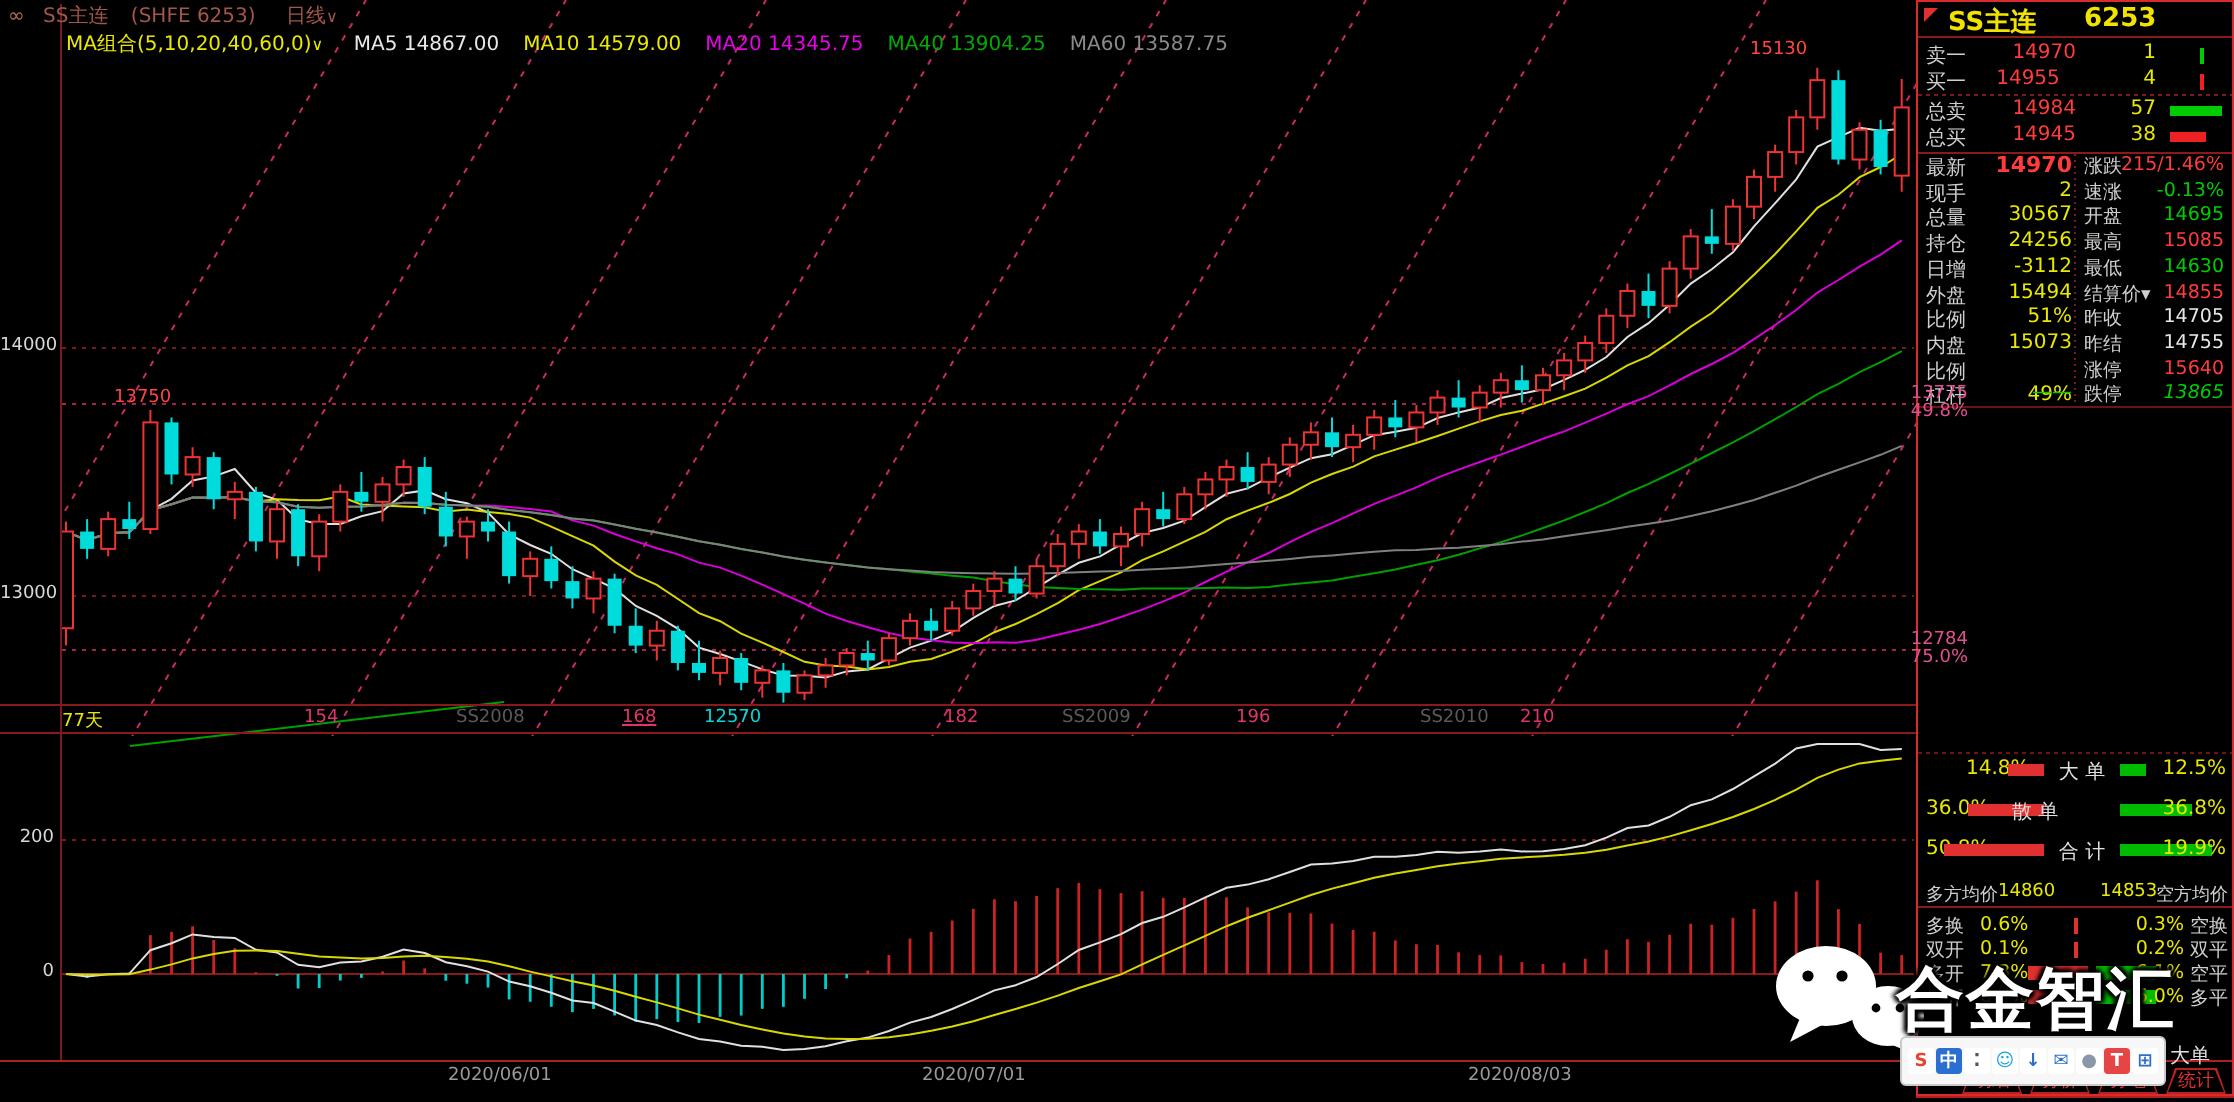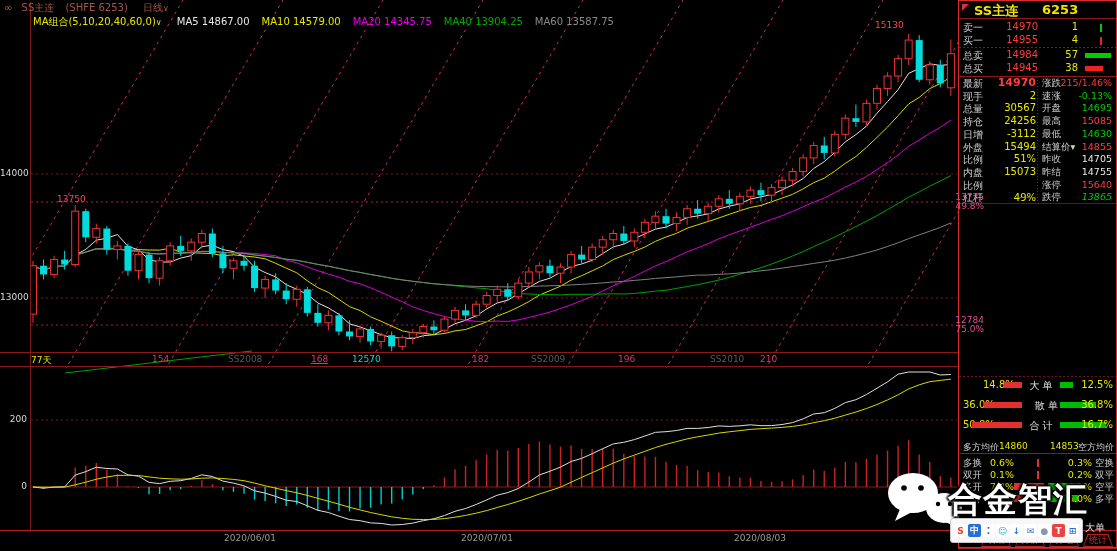--- a/index.html
+++ b/index.html
@@ -410,21 +410,21 @@
   <div id="panel">
     <div class="abs" style="top:4px;left:4px;width:0;height:0;border-top:7px solid #e03030;border-right:7px solid transparent"></div>
     <div class="abs" style="top:2px;left:16px;color:#f2e200;font-size:13px;font-weight:bold">SS主连</div>
     <div class="abs" style="top:2px;left:84px;color:#f2e200;font-size:13px;font-weight:bold">6253</div>
     <div id="panel-rows">
         <div style="position: absolute; white-space: nowrap; top: 21px; left: 5px; color: rgb(207, 207, 207);">卖一</div>
         <div style="position: absolute; white-space: nowrap; top: 21px; left: 32px; width: 48px; text-align: right; color: rgb(255, 60, 60);">14970</div>
         <div style="position: absolute; white-space: nowrap; top: 21px; left: 88px; width: 32px; text-align: right; color: rgb(232, 232, 0);">1</div>
         <div style="position: absolute; white-space: nowrap; top: 24px; left: 142px; width: 2px; height: 8px; background: rgb(0, 204, 0);"></div>
         <div style="position: absolute; white-space: nowrap; top: 34px; left: 5px; color: rgb(207, 207, 207);">买一</div>
-        <div style="position: absolute; white-space: nowrap; top: 34px; left: 32px; width: 48px; text-align: right; color: rgb(255, 60, 60);">14955</div>
+        <div style="position: absolute; white-space: nowrap; top: 34px; left: 32px; width: 48px; text-align: center; color: rgb(255, 60, 60);">14955</div>
         <div style="position: absolute; white-space: nowrap; top: 34px; left: 88px; width: 32px; text-align: right; color: rgb(232, 232, 0);">4</div>
         <div style="position: absolute; white-space: nowrap; top: 37px; left: 142px; width: 2px; height: 8px; background: rgb(238, 34, 34);"></div>
         <div style="position: absolute; white-space: nowrap; top: 49px; left: 5px; color: rgb(207, 207, 207);">总卖</div>
         <div style="position: absolute; white-space: nowrap; top: 49px; left: 32px; width: 48px; text-align: right; color: rgb(255, 60, 60);">14984</div>
         <div style="position: absolute; white-space: nowrap; top: 49px; left: 88px; width: 32px; text-align: right; color: rgb(232, 232, 0);">57</div>
         <div style="position: absolute; white-space: nowrap; top: 53px; left: 127px; width: 26px; height: 5px; background: rgb(0, 204, 0);"></div>
         <div style="position: absolute; white-space: nowrap; top: 62px; left: 5px; color: rgb(207, 207, 207);">总买</div>
         <div style="position: absolute; white-space: nowrap; top: 62px; left: 32px; width: 48px; text-align: right; color: rgb(255, 60, 60);">14945</div>
         <div style="position: absolute; white-space: nowrap; top: 62px; left: 88px; width: 32px; text-align: right; color: rgb(232, 232, 0);">38</div>
         <div style="position: absolute; white-space: nowrap; top: 66px; left: 127px; width: 18px; height: 5px; background: rgb(238, 34, 34);"></div>
@@ -468,28 +468,28 @@
         <div style="position: absolute; white-space: nowrap; top: 191px; left: 28px; width: 50px; text-align: right; color: rgb(0, 204, 0);">——</div>
         <div style="position: absolute; white-space: nowrap; top: 191px; left: 84px; color: rgb(207, 207, 207); font-size: 9.5px;">跌停</div>
         <div style="position: absolute; white-space: nowrap; top: 191px; left: 100px; width: 54px; text-align: right; font-size: 9.5px; color: rgb(0, 204, 0); font-style: italic;">13865</div>
         <div style="position: absolute; white-space: nowrap; top: 379px; left: 5px; color: rgb(232, 232, 0); margin-left: 20px;">14.8%</div>
         <div style="position: absolute; white-space: nowrap; top: 382px; left: 46px; width: 18px; height: 6px; background: rgb(224, 48, 48);"></div>
         <div style="position: absolute; white-space: nowrap; top: 379px; left: 66px; width: 34px; text-align: center; color: rgb(224, 224, 224);">大 单</div>
         <div style="position: absolute; white-space: nowrap; top: 382px; left: 102px; width: 13px; height: 6px; background: rgb(0, 187, 0);"></div>
         <div style="position: absolute; white-space: nowrap; top: 379px; left: 120px; width: 35px; text-align: right; color: rgb(232, 232, 0);">12.5%</div>
         <div style="position: absolute; white-space: nowrap; top: 399px; left: 5px; color: rgb(232, 232, 0);">36.0%</div>
         <div style="position: absolute; white-space: nowrap; top: 402px; left: 26px; width: 38px; height: 6px; background: rgb(224, 48, 48);"></div>
-        <div style="position: absolute; white-space: nowrap; top: 399px; left: 66px; width: 34px; text-align: right; color: rgb(224, 224, 224);">散 单</div>
+        <div style="position: absolute; white-space: nowrap; top: 399px; left: 48px; width: 34px; text-align: left; color: rgb(224, 224, 224);">散 单</div>
         <div style="position: absolute; white-space: nowrap; top: 402px; left: 102px; width: 36px; height: 6px; background: rgb(0, 187, 0);"></div>
         <div style="position: absolute; white-space: nowrap; top: 399px; left: 120px; width: 35px; text-align: right; color: rgb(232, 232, 0);">36.8%</div>
         <div style="position: absolute; white-space: nowrap; top: 419px; left: 5px; color: rgb(232, 232, 0);">50.8%</div>
         <div style="position: absolute; white-space: nowrap; top: 422px; left: 14px; width: 50px; height: 6px; background: rgb(224, 48, 48);"></div>
         <div style="position: absolute; white-space: nowrap; top: 419px; left: 66px; width: 34px; text-align: center; color: rgb(224, 224, 224);">合 计</div>
         <div style="position: absolute; white-space: nowrap; top: 422px; left: 102px; width: 46px; height: 6px; background: rgb(0, 187, 0);"></div>
-        <div style="position: absolute; white-space: nowrap; top: 419px; left: 120px; width: 35px; text-align: right; color: rgb(232, 232, 0);">16.7%</div>
+        <div style="position: absolute; white-space: nowrap; top: 419px; left: 120px; width: 35px; text-align: right; color: rgb(232, 232, 0);">19.9%</div>
         <div style="position: absolute; white-space: nowrap; top: 441px; left: 5px; font-size: 9px; color: rgb(207, 207, 207);">多方均价</div>
         <div style="position: absolute; white-space: nowrap; top: 441px; left: 41px; font-size: 9px; color: rgb(232, 232, 0);">14860</div>
         <div style="position: absolute; white-space: nowrap; top: 441px; left: 92px; font-size: 9px; color: rgb(232, 232, 0);">14853</div>
         <div style="position: absolute; white-space: nowrap; top: 441px; left: 120px; font-size: 9px; color: rgb(207, 207, 207);">空方均价</div>
         <div style="position: absolute; white-space: nowrap; top: 457px; left: 5px; font-size: 9.5px; color: rgb(207, 207, 207);">多换</div>
         <div style="position: absolute; white-space: nowrap; top: 457px; left: 32px; font-size: 9.5px; color: rgb(232, 232, 0);">0.6%</div>
         <div style="position: absolute; white-space: nowrap; top: 459px; left: 79px; width: 2px; height: 8px; background: rgb(224, 48, 48);"></div>
         <div style="position: absolute; white-space: nowrap; top: 457px; left: 104px; width: 30px; text-align: right; font-size: 9.5px; color: rgb(232, 232, 0);">0.3%</div>
         <div style="position: absolute; white-space: nowrap; top: 457px; left: 137px; font-size: 9.5px; color: rgb(207, 207, 207);">空换</div>
         <div style="position: absolute; white-space: nowrap; top: 469px; left: 5px; font-size: 9.5px; color: rgb(207, 207, 207);">双开</div>

